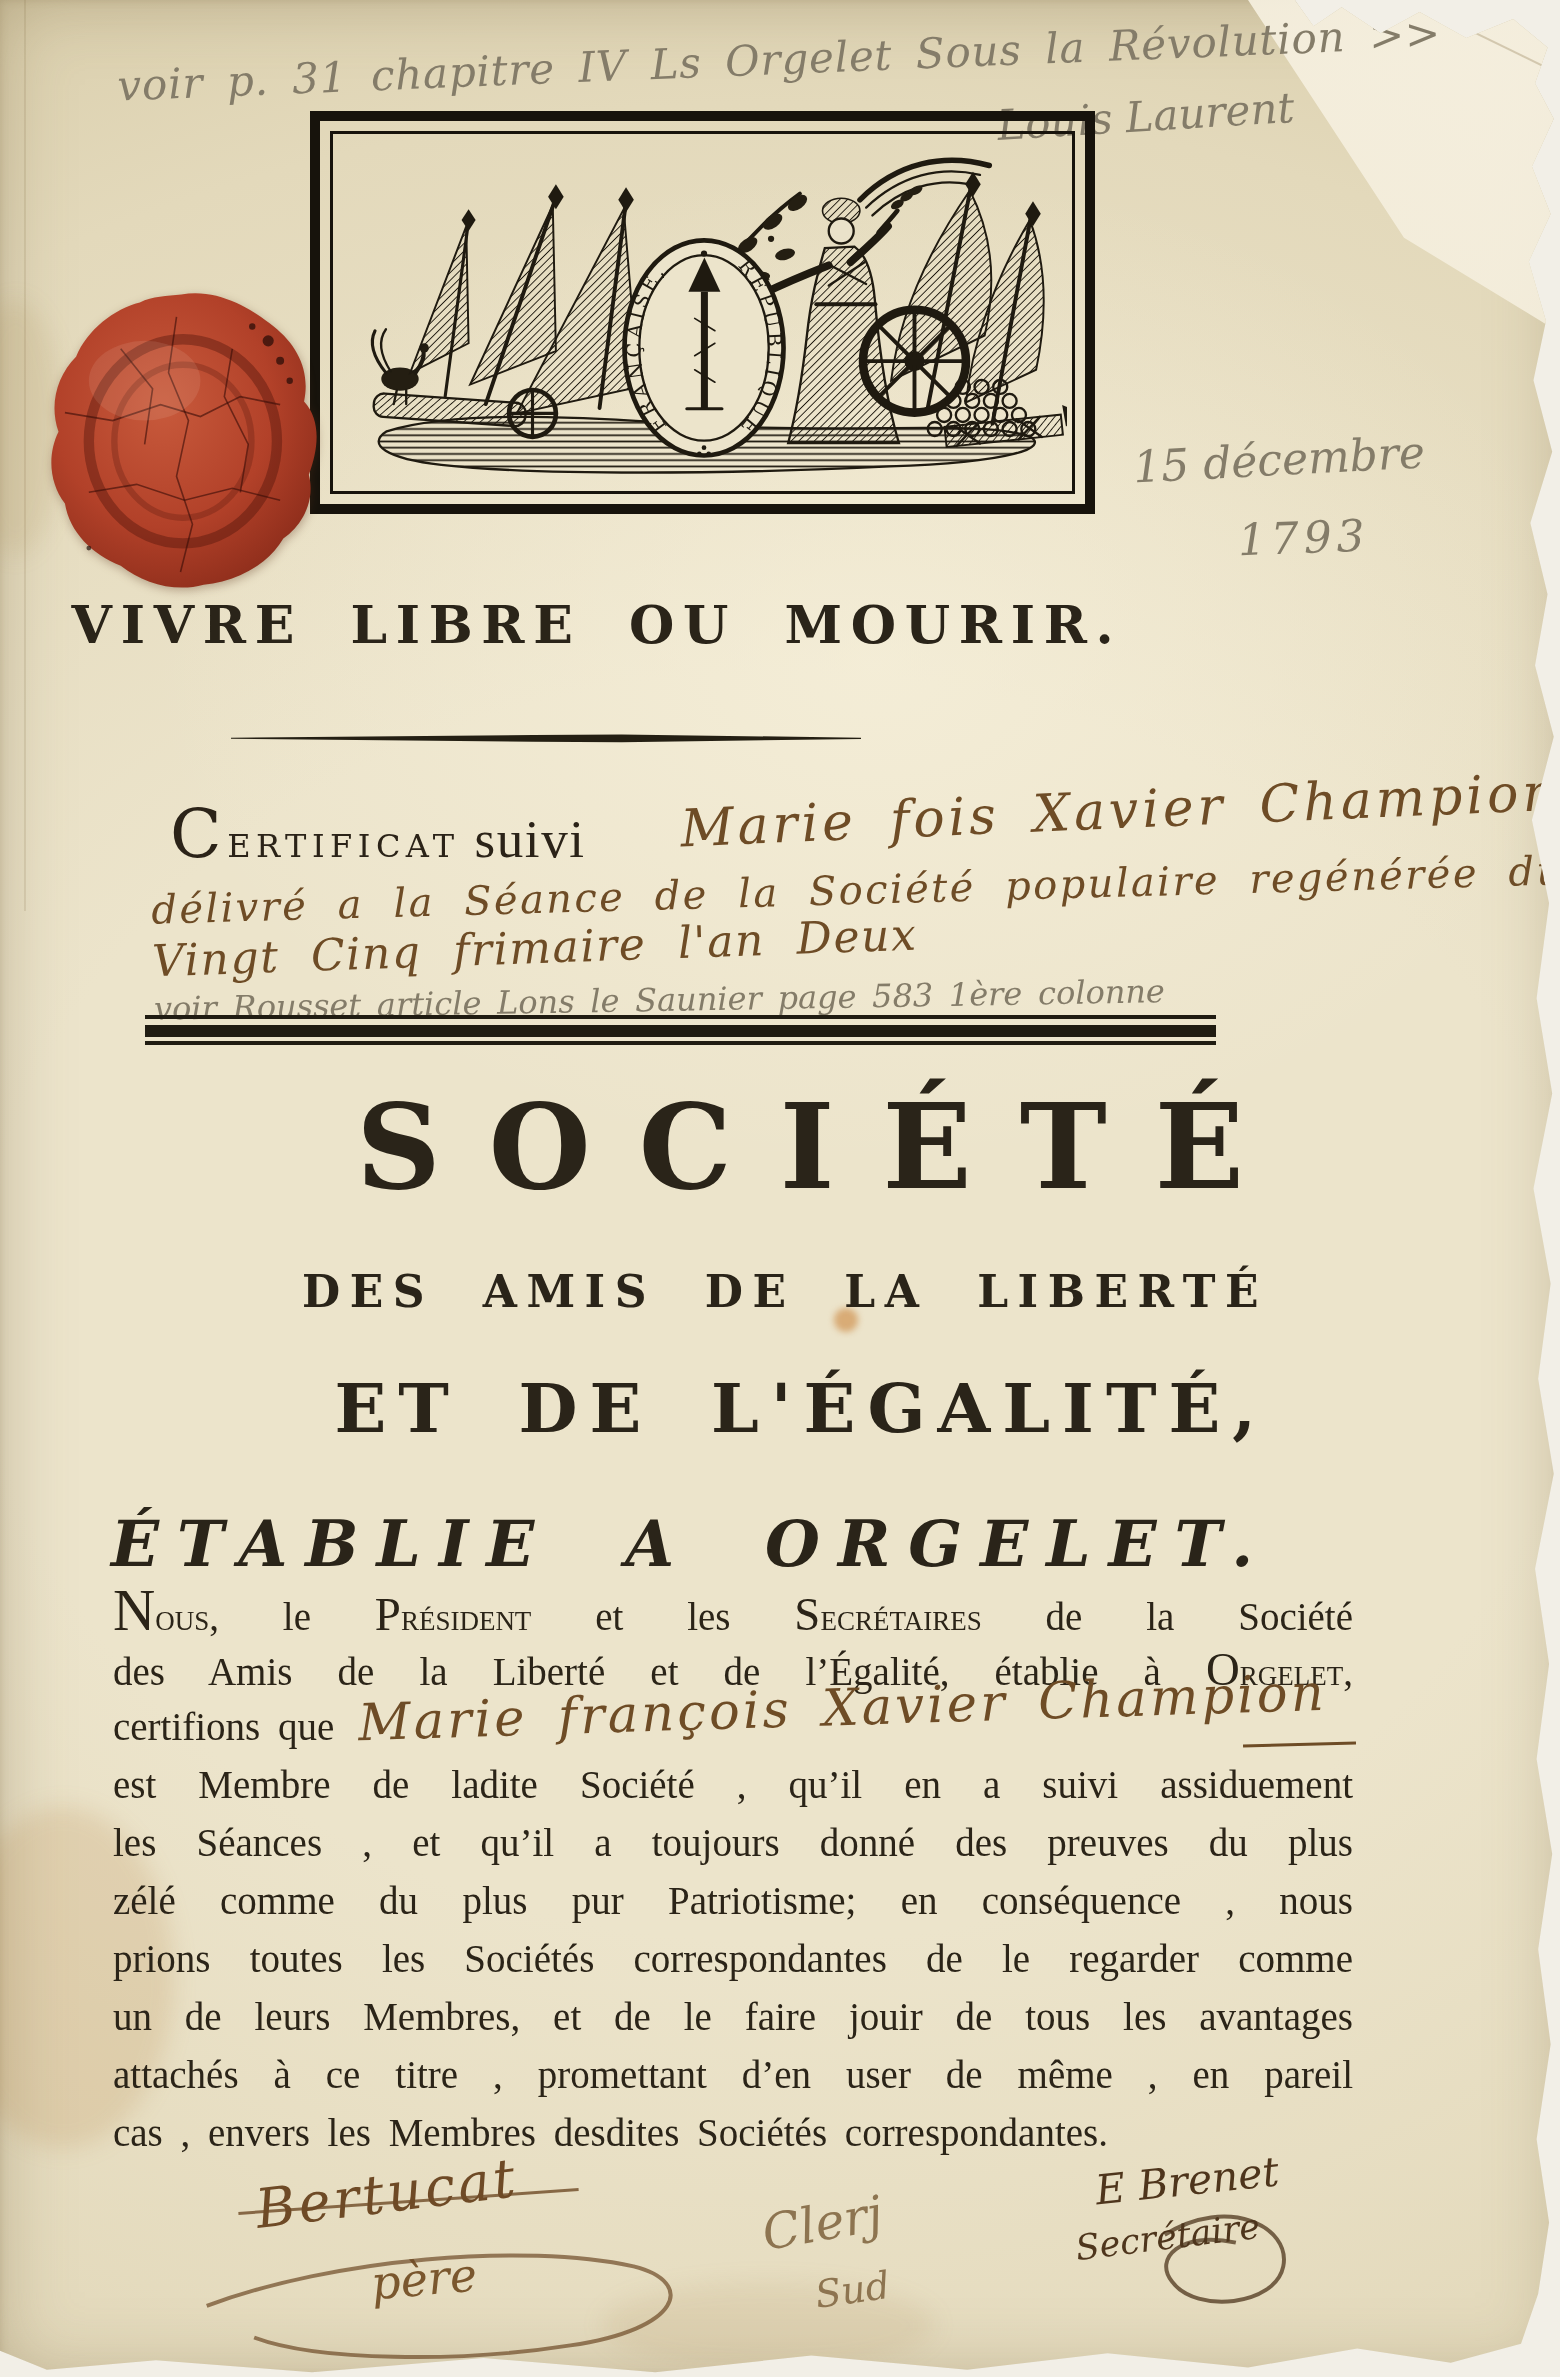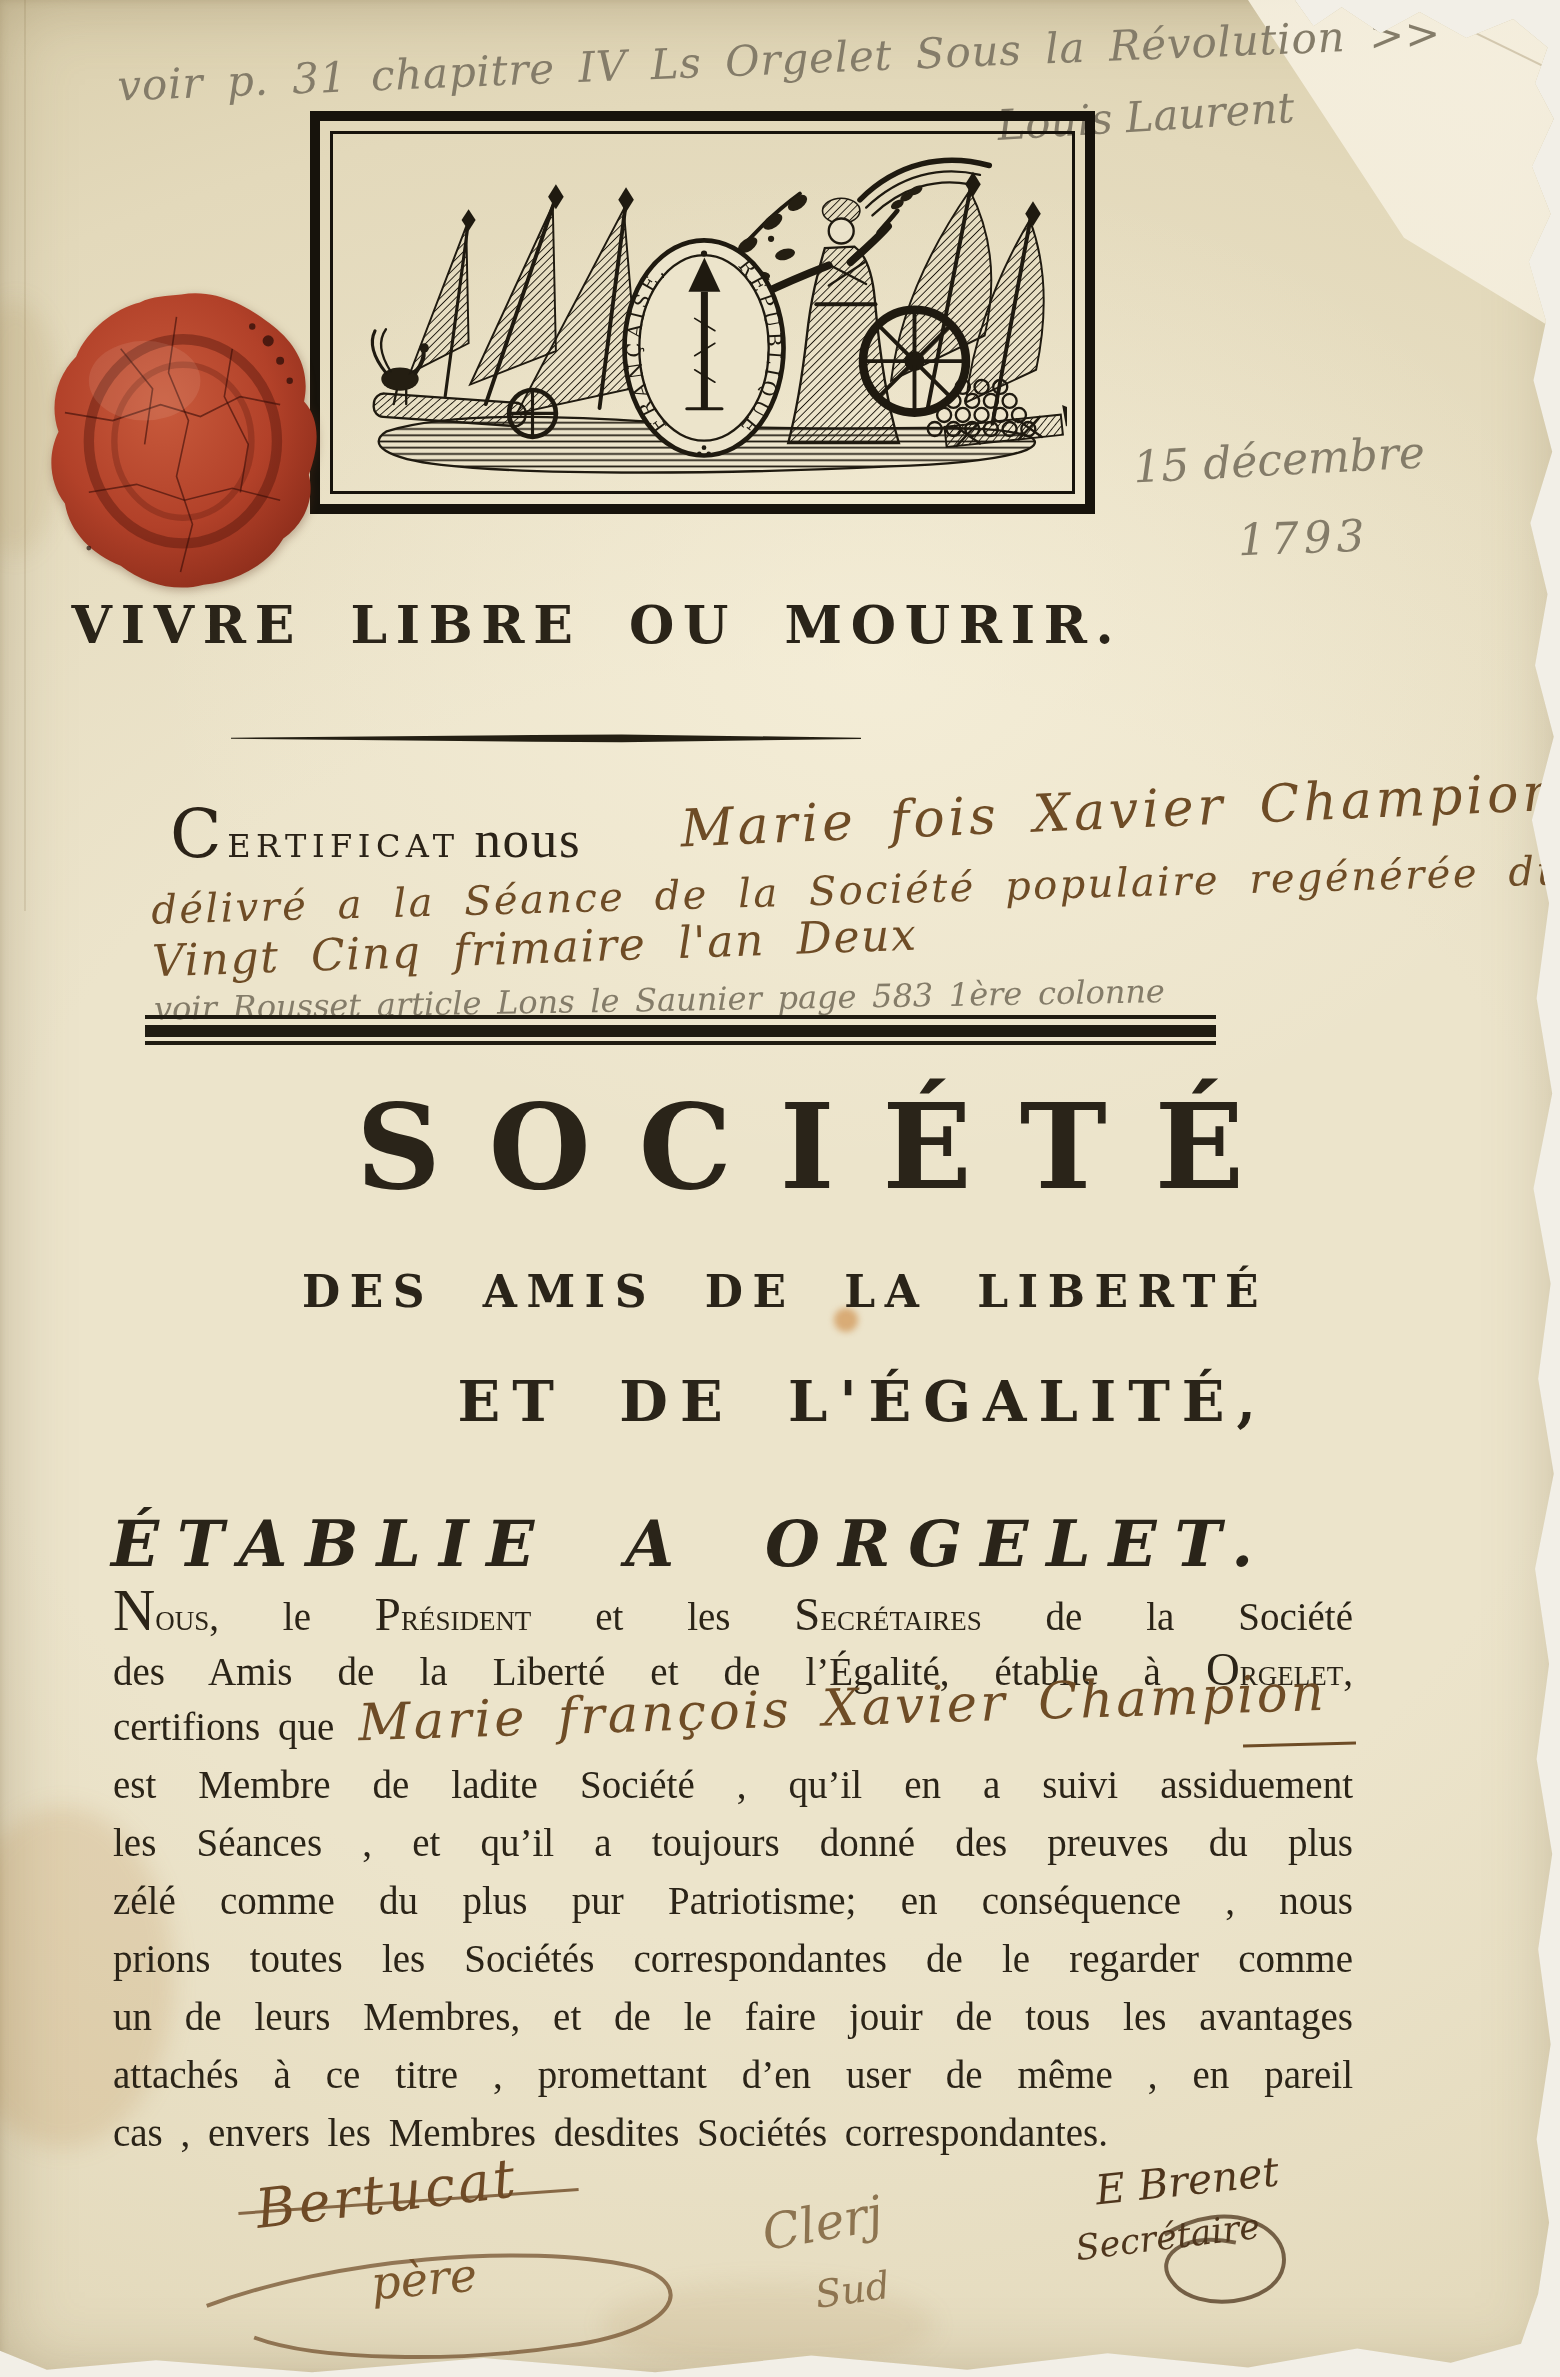--- a/index.html
+++ b/index.html
@@ -63,21 +63,21 @@
   #hw-line-2{left:151px;top:867px;font-size:40px;letter-spacing:2.4px;word-spacing:14.3px;transform:rotate(-1.6deg);white-space:nowrap;}
   #hw-line-3{left:152px;top:922px;font-size:44px;letter-spacing:1.6px;word-spacing:16px;transform:rotate(-2deg);white-space:nowrap;}
   #triple-rule{left:145px;top:1015px;width:1071px;}
   #triple-rule .r1{height:4px;background:#201c12;margin-bottom:5.5px;}
   #triple-rule .r2{height:12px;background:#201c12;margin-bottom:4.8px;}
   #triple-rule .r3{height:4px;background:#201c12;}
 
   .center-col{left:111px;width:1157px;text-align:right;}
   #soc-title{top:1078px;font-size:117px;font-weight:bold;letter-spacing:48px;padding-left:24px;white-space:nowrap;}
   #soc-line1{top:1266px;font-size:44px;font-weight:bold;letter-spacing:9.5px;word-spacing:24px;white-space:nowrap;}
-  #soc-line2{top:1368px;font-size:56px;font-weight:bold;letter-spacing:12px;word-spacing:22px;white-space:nowrap;}
+  #soc-line2{top:1368px;font-size:68px;font-weight:bold;letter-spacing:12px;word-spacing:22px;white-space:nowrap;}
   #soc-line3{top:1507px;font-size:63px;font-weight:bold;font-style:italic;letter-spacing:18px;word-spacing:33px;white-space:nowrap;}
 
   
   #body-block{left:113px;top:1582px;width:1240px;font-family:"Liberation Serif",serif;color:#2b2418;}
   .bline{font-size:39px;line-height:58px;height:58px;word-spacing:8px;white-space:normal;}
   .just{text-align:justify;text-align-last:justify;}
   #hw-name-2{left:358px;top:1678px;font-size:51px;letter-spacing:3.2px;word-spacing:11px;transform:rotate(-1.8deg);white-space:nowrap;}
   #name-dash{left:1243px;top:1743px;width:113px;height:3.2px;background:#6e4c26;transform:rotate(-1.5deg);}
 
   
@@ -288,21 +288,21 @@
           <circle cx="312" cy="120" r="4"></circle>
             <circle cx="60" cy="330" r="3"></circle>
         </g>
         <ellipse cx="130" cy="120" rx="70" ry="50" fill="rgba(255,240,220,0.10)"></ellipse>
       </svg>
     </div>
 
     <div id="motto" class="abs print">VIVRE LIBRE OU MOURIR.</div>
     <div id="swell-rule" class="abs"></div>
 
-    <div id="cert-line" class="abs print"><span class="seg-big">C</span><span class="seg-sc">ertificat</span><span class="seg-pour"> nous</span></div>
+    <div id="cert-line" class="abs print"><span class="seg-big">C</span><span class="seg-sc">ertificat</span><span class="seg-pour"> suivi</span></div>
     <div id="hw-name-1" class="abs ink">Marie fois Xavier Champion</div>
     <div id="hw-line-2" class="abs ink">délivré a la Séance de la Société populaire regénérée du</div>
     <div id="hw-line-3" class="abs ink">Vingt Cinq frimaire l'an Deux</div>
     <div id="triple-rule" class="abs">
       <div class="r1"></div>
       <div class="r2"></div>
       <div class="r3"></div>
     </div>
 
     <div id="soc-title" class="abs print center-col">SOCIÉTÉ</div>

